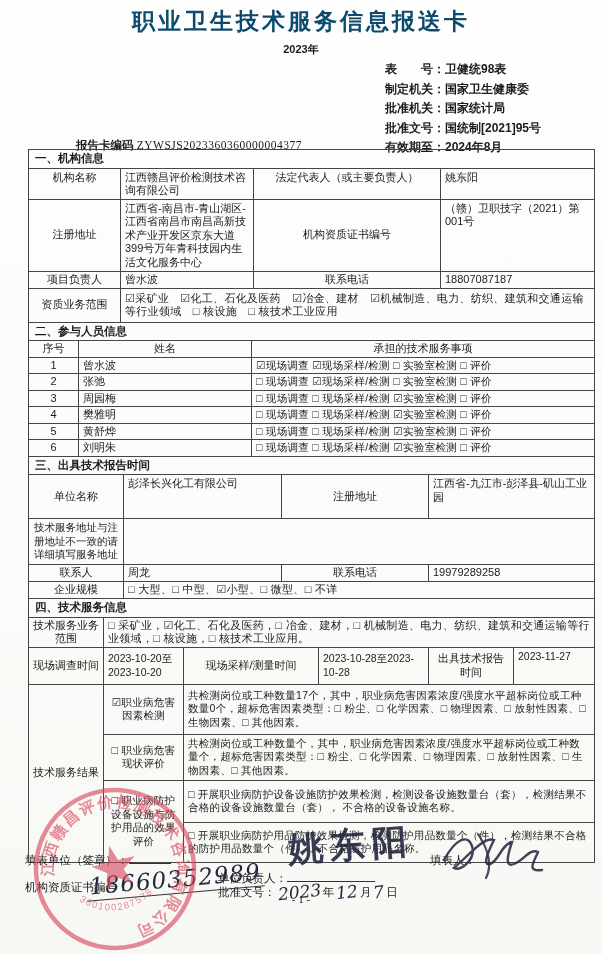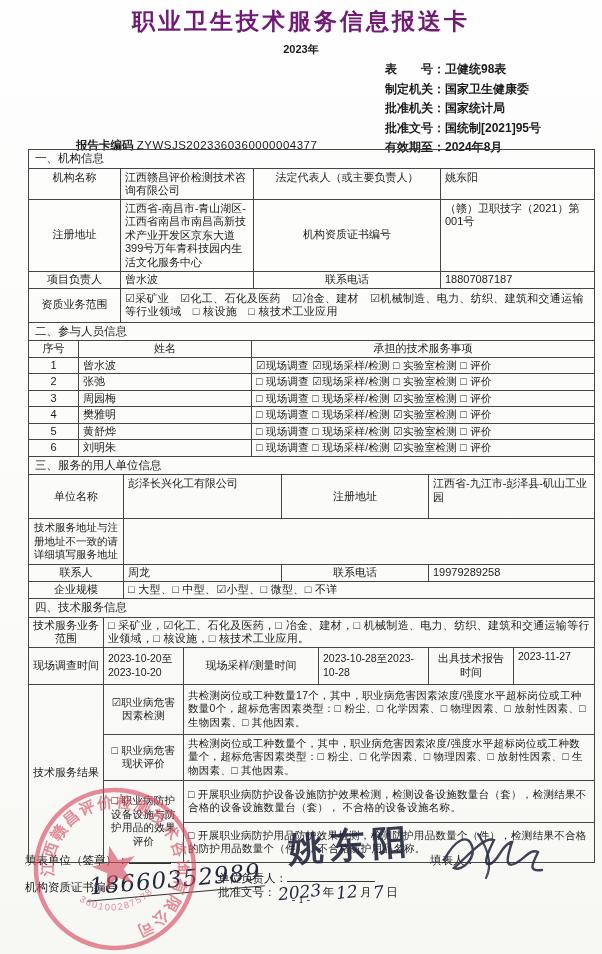--- a/index.html
+++ b/index.html
@@ -8,34 +8,34 @@
     font-family:"Liberation Sans", sans-serif;
     background:#fdfdfc;
     color:#1b1b1b;
     position:relative;
     overflow:hidden;
   }
   .page { position:absolute; inset:0; background:linear-gradient(180deg,#fefefe 0%,#fbfbf9 60%,#f7f7f4 100%); }
 
   
   .doc-title { position:absolute; top:6px; left:0; width:100%; text-align:center;
-    font-size:23px; font-weight:bold; letter-spacing:3px; color:#701a75; }
+    font-size:23px; font-weight:bold; letter-spacing:3px; color:#0c4a6e; }
   .doc-year  { position:absolute; top:42px; left:0; width:100%; text-align:center; font-size:11px; font-weight:bold; }
   .meta-block { position:absolute; top:60px; left:385px; font-size:12px; font-weight:bold; line-height:19.5px; }
   .meta-row span { display:inline-block; }
   .report-code { position:absolute; top:138px; left:36px; font-size:11.5px; }
   .report-code .lbl { font-weight:bold;margin-left:40px; }
-  .report-code .val { font-family:Liberation Sans, sans-serif; letter-spacing:.5px; }
+  .report-code .val { font-family:Liberation Serif, serif; letter-spacing:.5px; }
 
   
   .tables { position:absolute; left:28px; top:150px; width:566px; }
   table { border-collapse:collapse; table-layout:fixed; width:566px; margin-top:-1px; }
   td { border:1px solid #454545; font-size:11px; line-height:13.5px; padding:1px 4px;
        vertical-align:middle; overflow:hidden; }
-  td.sec-hd { font-weight:normal; font-size:11.5px; padding:2px 6px;margin-top:26px; }
+  td.sec-hd { font-weight:bold; font-size:11.5px; padding:2px 6px;margin-top:26px; }
   td.lbl { text-align:center; }
   td.val { text-align:left; }
   td.vtop { vertical-align:top; padding-top:2px; }
   td.small { font-size:10.5px; }
   td.nowrap { white-space:nowrap; }
   .chk { letter-spacing:.3px; }
 
   
   .f-item { position:absolute; font-size:11.5px; white-space:nowrap; }
   .u40 { display:inline-block; width:42px; border-bottom:1px solid #333; height:11px; }
@@ -164,21 +164,21 @@
 
   <table>
     <colgroup>
         <col style="width:95px">
         <col style="width:158px">
         <col style="width:147px">
         <col style="width:166px">
       </colgroup>
     <tbody>
         <tr style="height:16px">
-          <td colspan="4" class="sec-hd">三、服务的用人单位信息</td>
+          <td colspan="4" class="sec-hd">三、出具技术报告时间</td>
         </tr>
     <tr style="height:44px">
       <td class="lbl">单位名称</td>
       <td class="val vtop">彭泽长兴化工有限公司</td>
       <td class="lbl">注册地址</td>
       <td class="val vtop">江西省-九江市-彭泽县-矶山工业园</td>
     </tr>
     <tr style="height:46px">
       <td class="lbl small">技术服务地址与注册地址不一致的请详细填写服务地址</td>
       <td colspan="3" class="val"></td>

